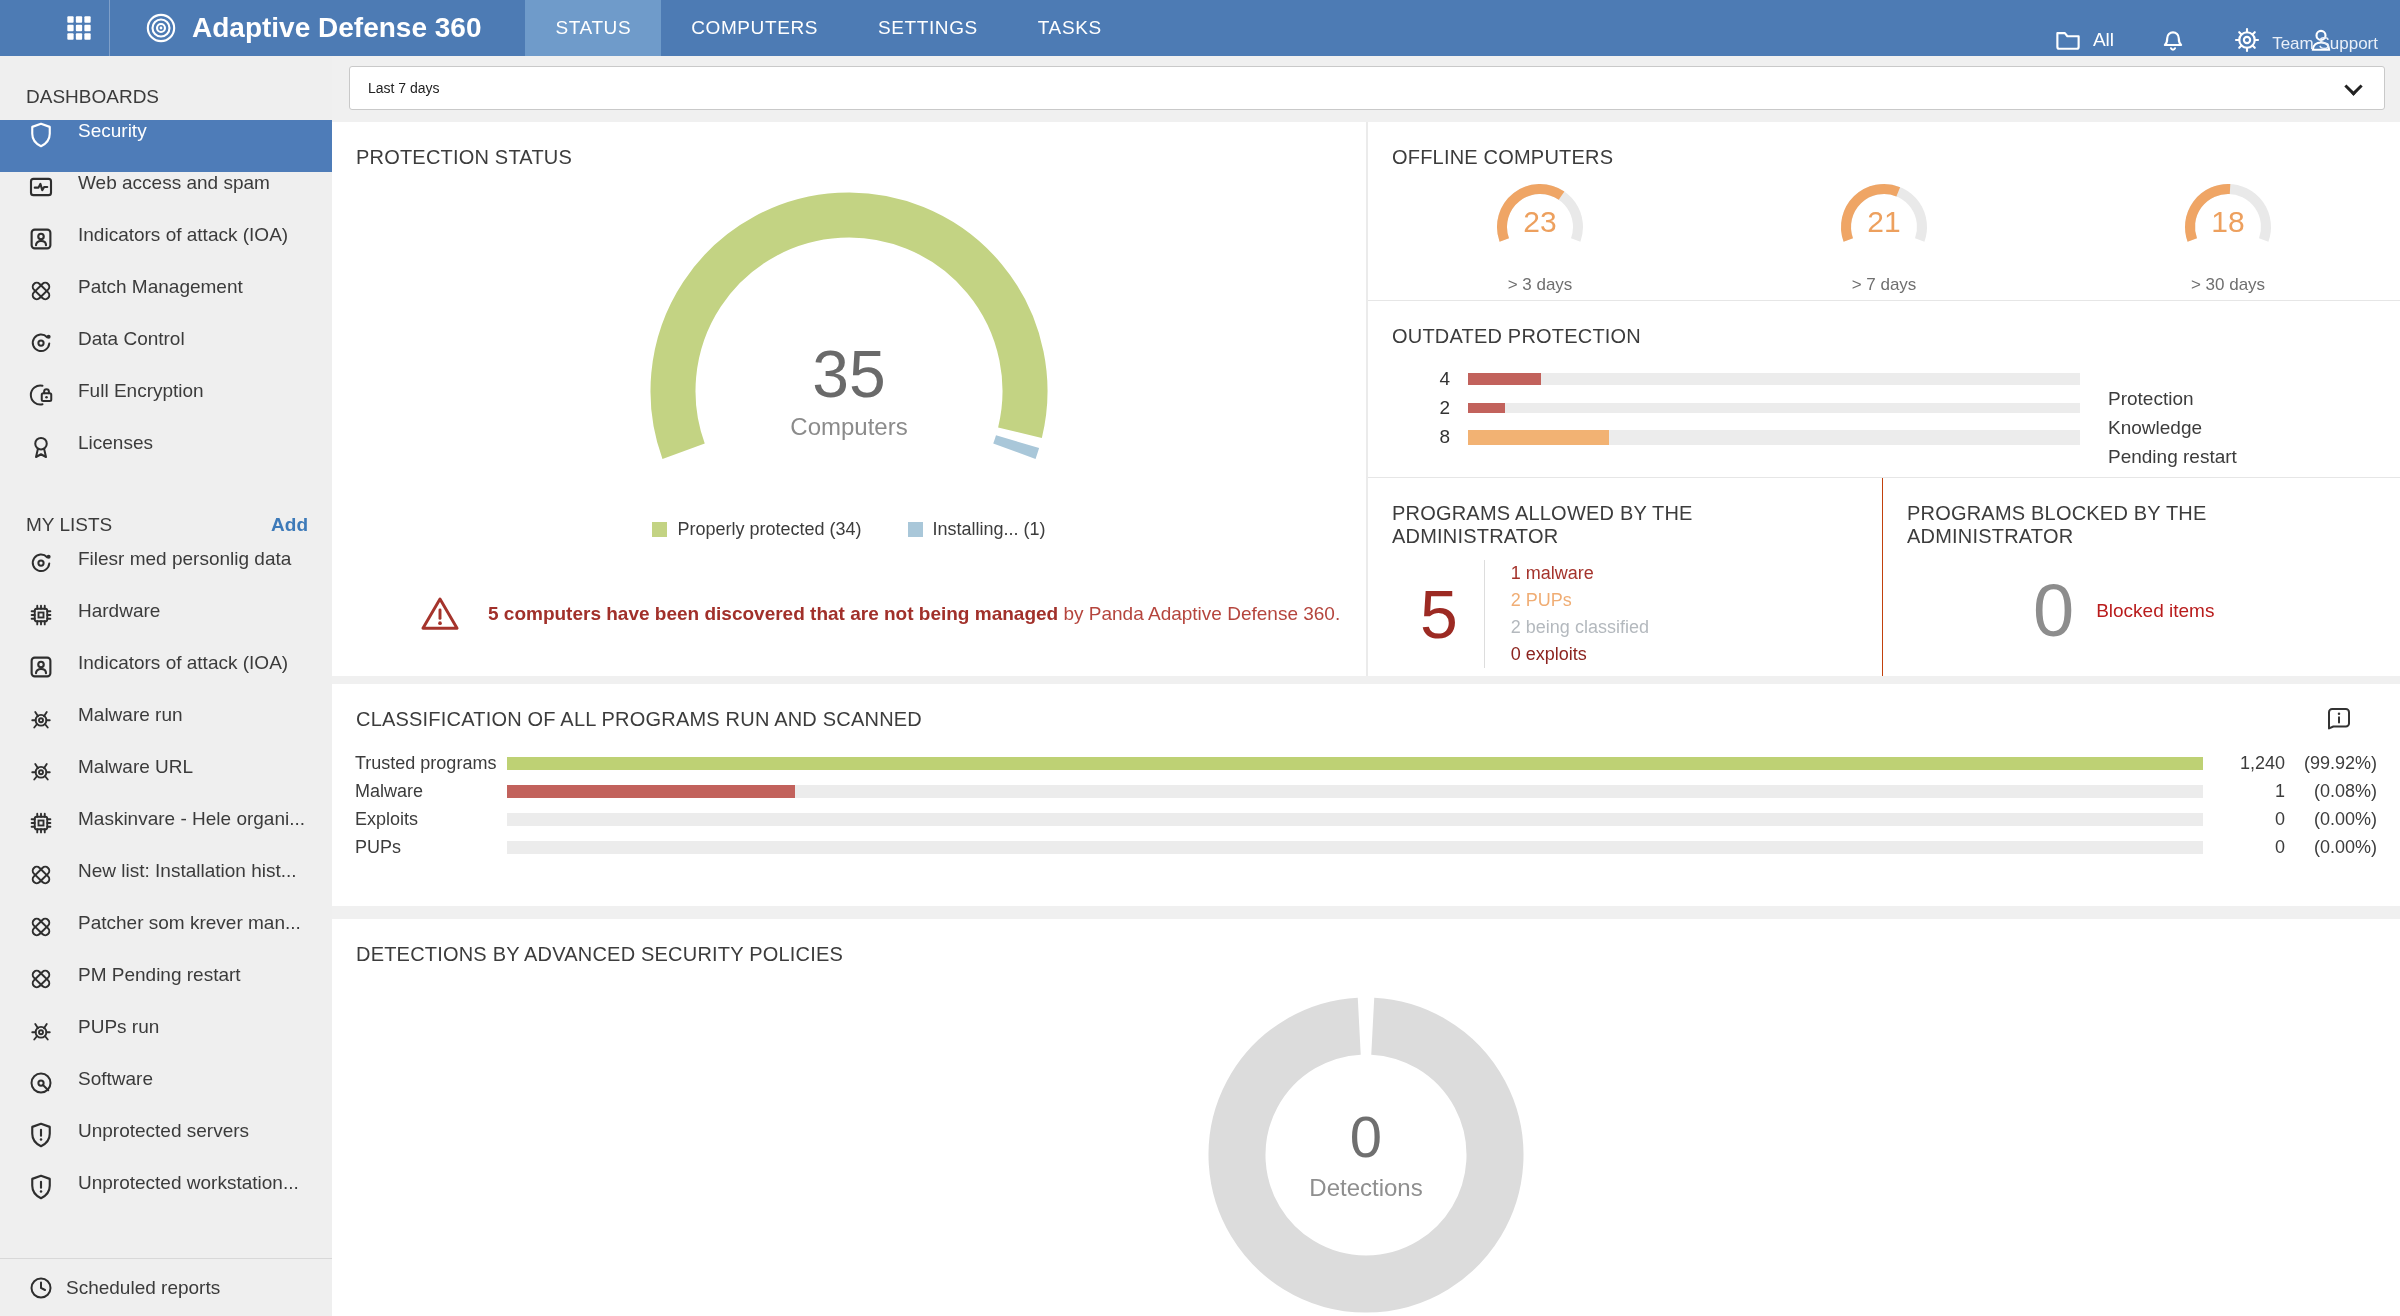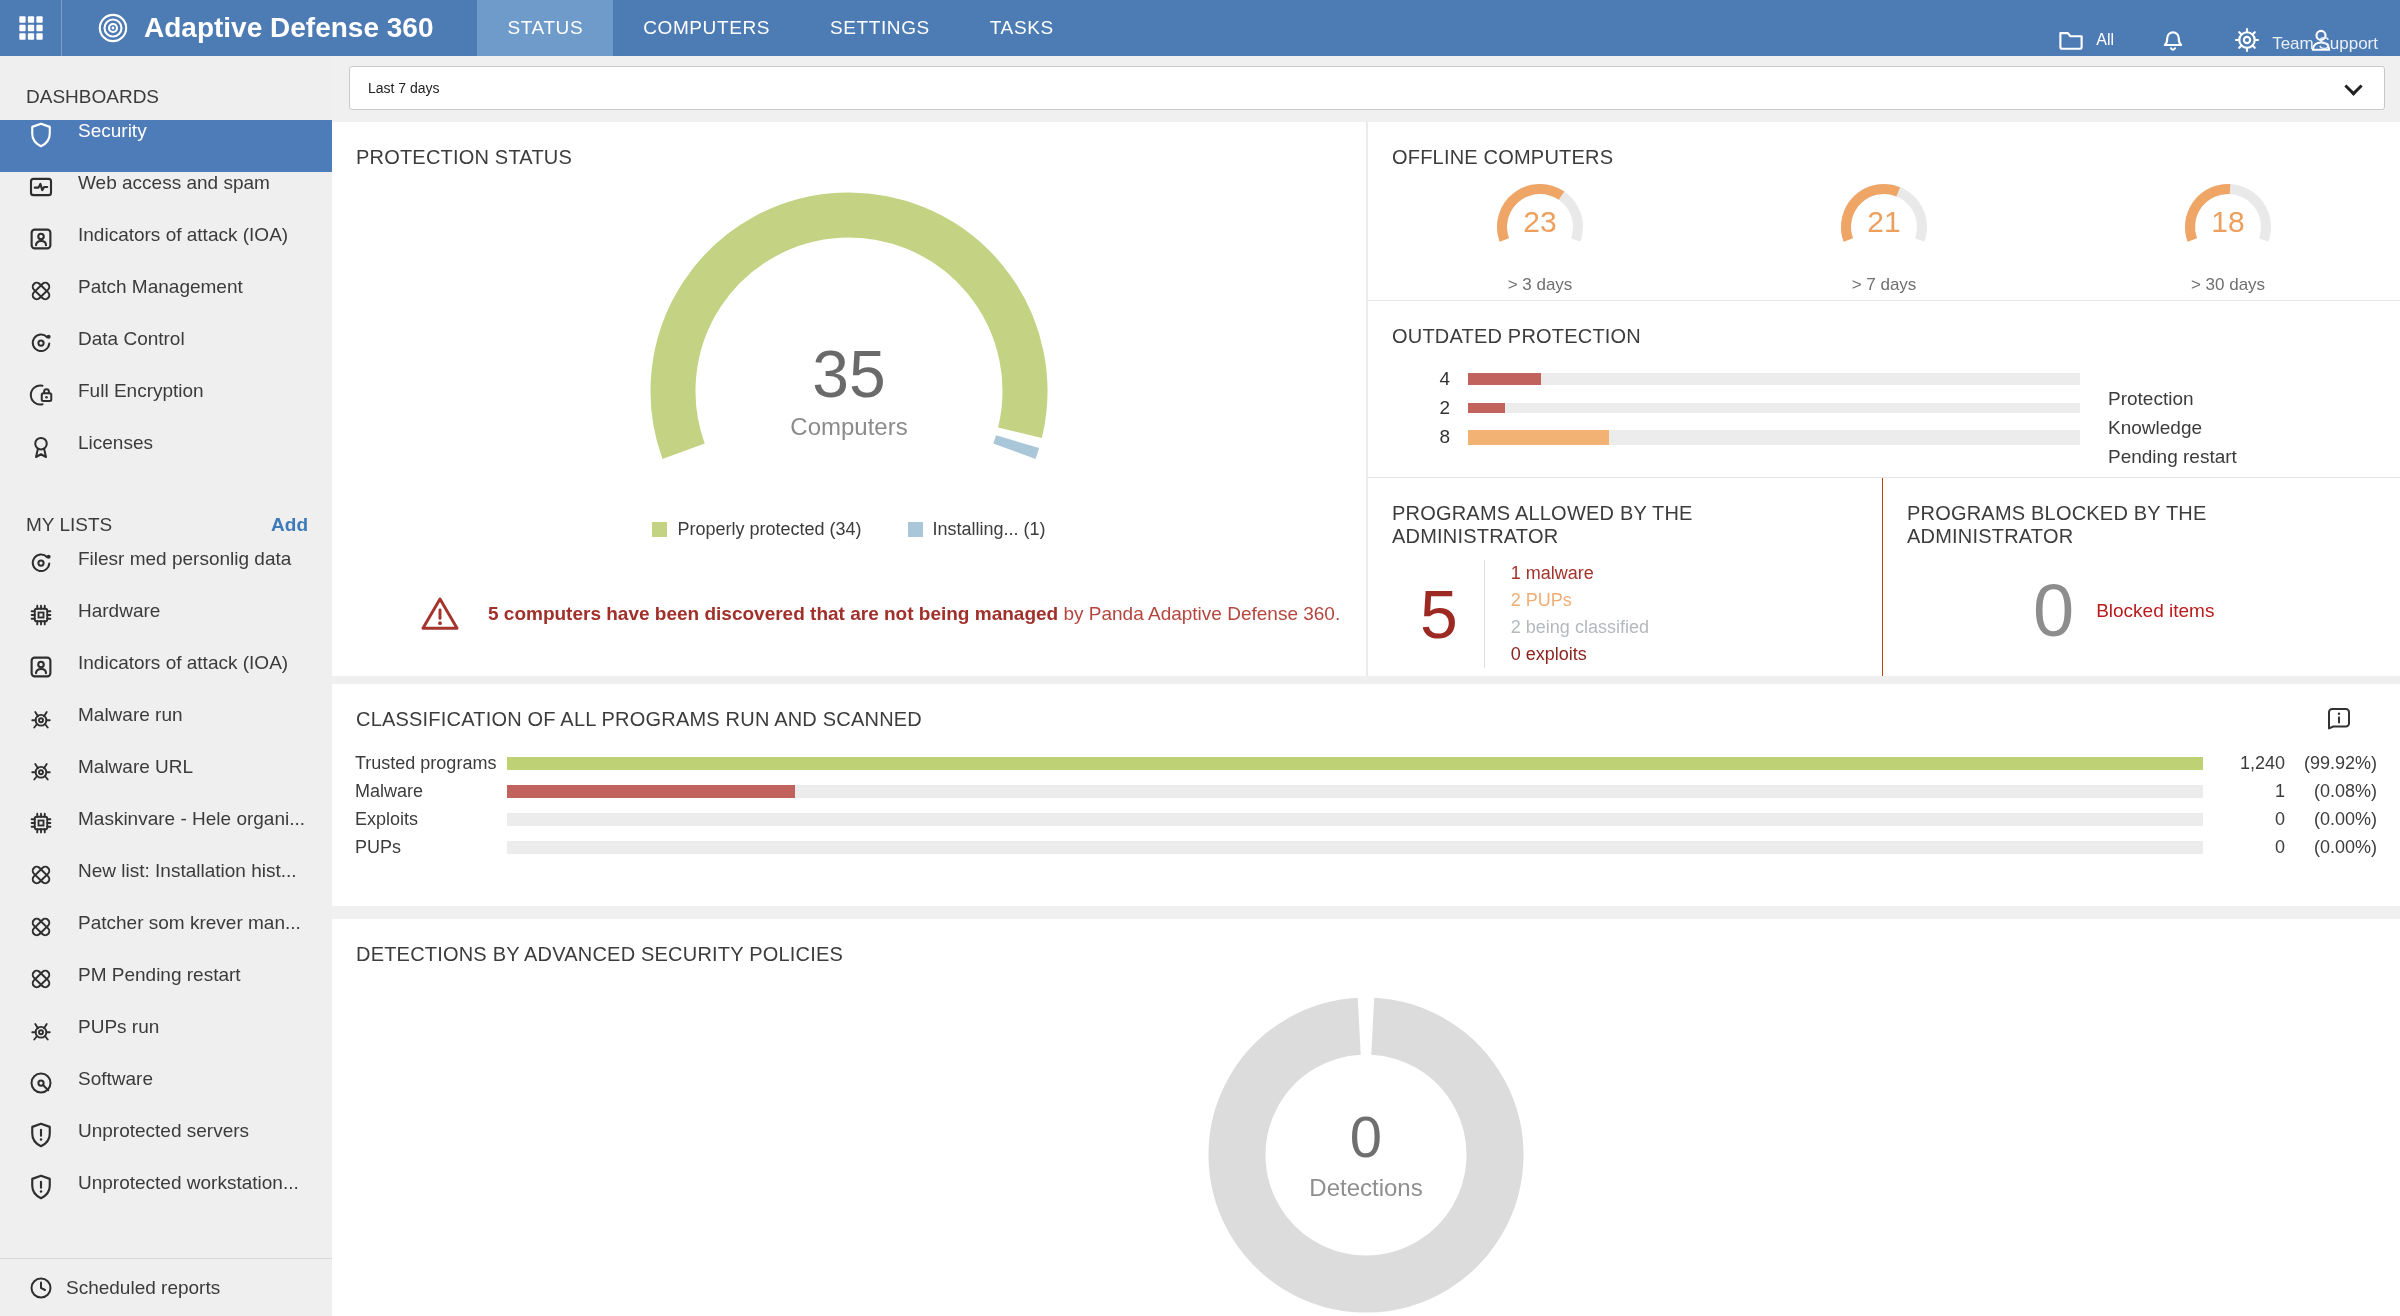--- a/index.html
+++ b/index.html
@@ -6,30 +6,30 @@
   html,body { margin:0; padding:0; }
   body {
     width:2400px; height:1316px; overflow:hidden;
     background:#f0f0f0;
     font-family:"Liberation Sans","DejaVu Sans",sans-serif;
     color:#3c3c3c;
   }
   .app { position:relative; width:2400px; height:1316px; }
 
   
-  .topbar { position:absolute; top:0; left:0; right:0; height:56px; background:#4d7bb4; display:flex; align-items:stretch; color:#fff; z-index:5; }
+  .topbar { position:absolute; top:0; left:0; right:0; height:56px; background:#4d7bb4; display:flex; align-items:stretch; color:#fff; z-index:5;padding-left:48px; }
   .grid-btn { width:62px; display:flex; align-items:center; justify-content:center; border-right:1px solid rgba(255,255,255,.28); cursor:pointer; }
   .grid-btn svg { width:28px; height:28px; }
   .brand { display:flex; align-items:center; gap:14px; padding:0 44px 0 34px; font-size:28px; font-weight:bold; white-space:nowrap; }
   .brand svg { width:34px; height:34px; color:#fff; }
   .tabs { display:flex; align-items:stretch; }
   .tab { display:flex; align-items:center; padding:0 30px; font-size:19px; letter-spacing:.6px; cursor:pointer; }
   .tab.active { background:#6f9bca; }
   .top-actions { margin-left:auto; display:flex; align-items:center; gap:44px; padding-right:64px; }
-  .taction { display:flex; align-items:center; gap:10px; font-size:16px; cursor:pointer;margin-top:24px; }
+  .taction { display:flex; align-items:center; gap:10px; font-size:19px; cursor:pointer;margin-top:24px; }
   .taction svg { width:30px; height:30px; color:#fff; }
   .account-name { position:absolute; right:22px; top:34px; font-size:17px; color:#e9eff8; }
 
   
   .sidebar { position:absolute; top:56px; left:0; width:332px; bottom:0; background:#efefef; }
   .side-sec { padding:30px 24px 12px 26px; font-size:19px; color:#3b3b3b; display:flex; align-items:center; justify-content:space-between; }
   .add-link { color:#3d7ab9; font-weight:bold; cursor:pointer; }
   .side-item { display:flex; gap:22px; height:52px; padding-left:26px; font-size:19px; color:#3b3b3b; cursor:pointer; }
   .side-item svg { width:30px; height:30px; flex:none; color:#2e2e2e; }
   .side-item.active { background:#4e7cb8; color:#fff; }

